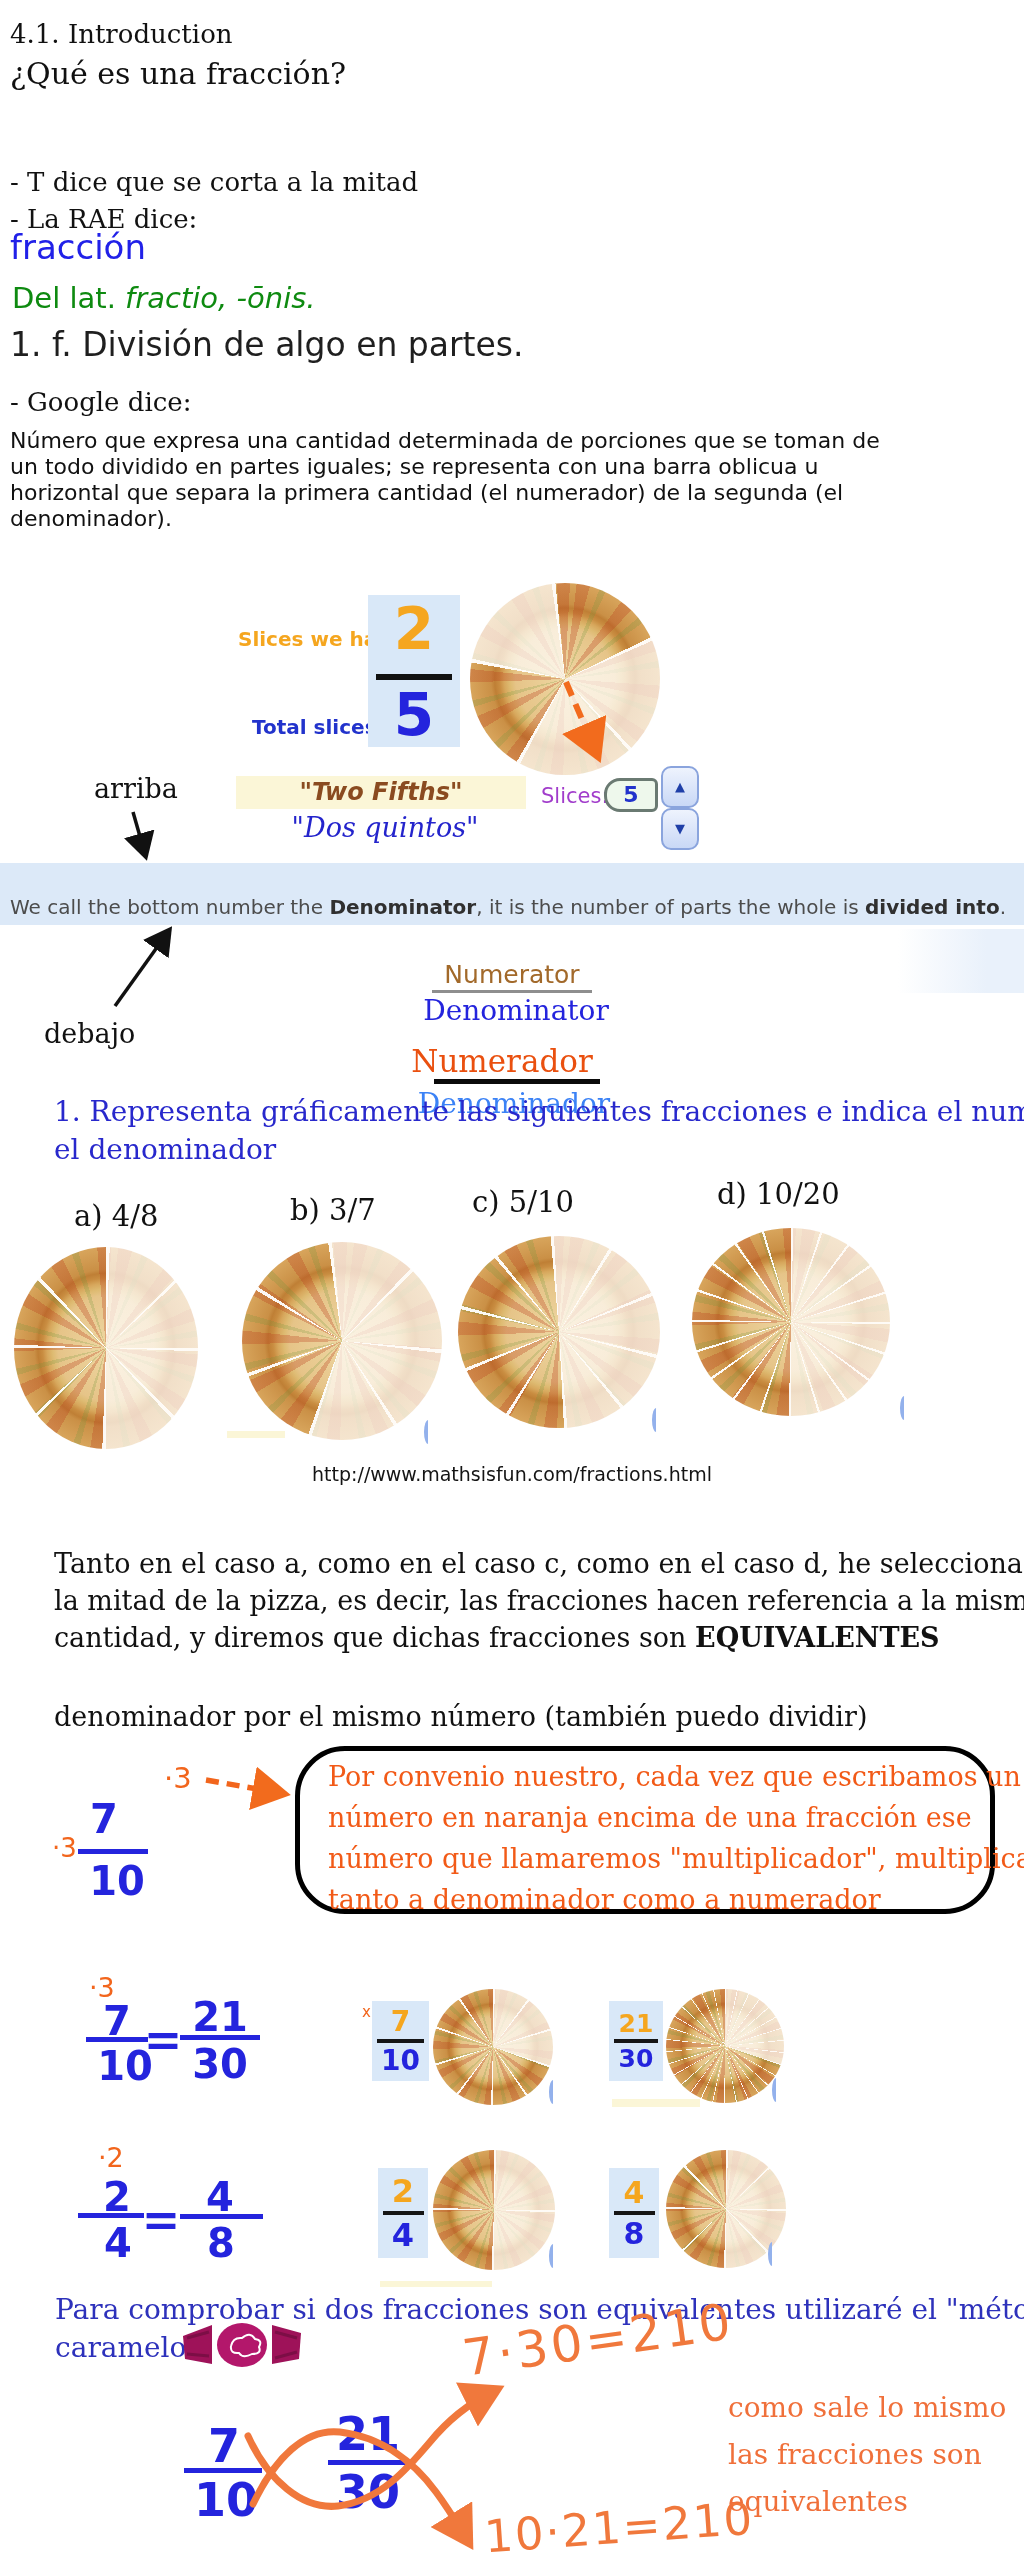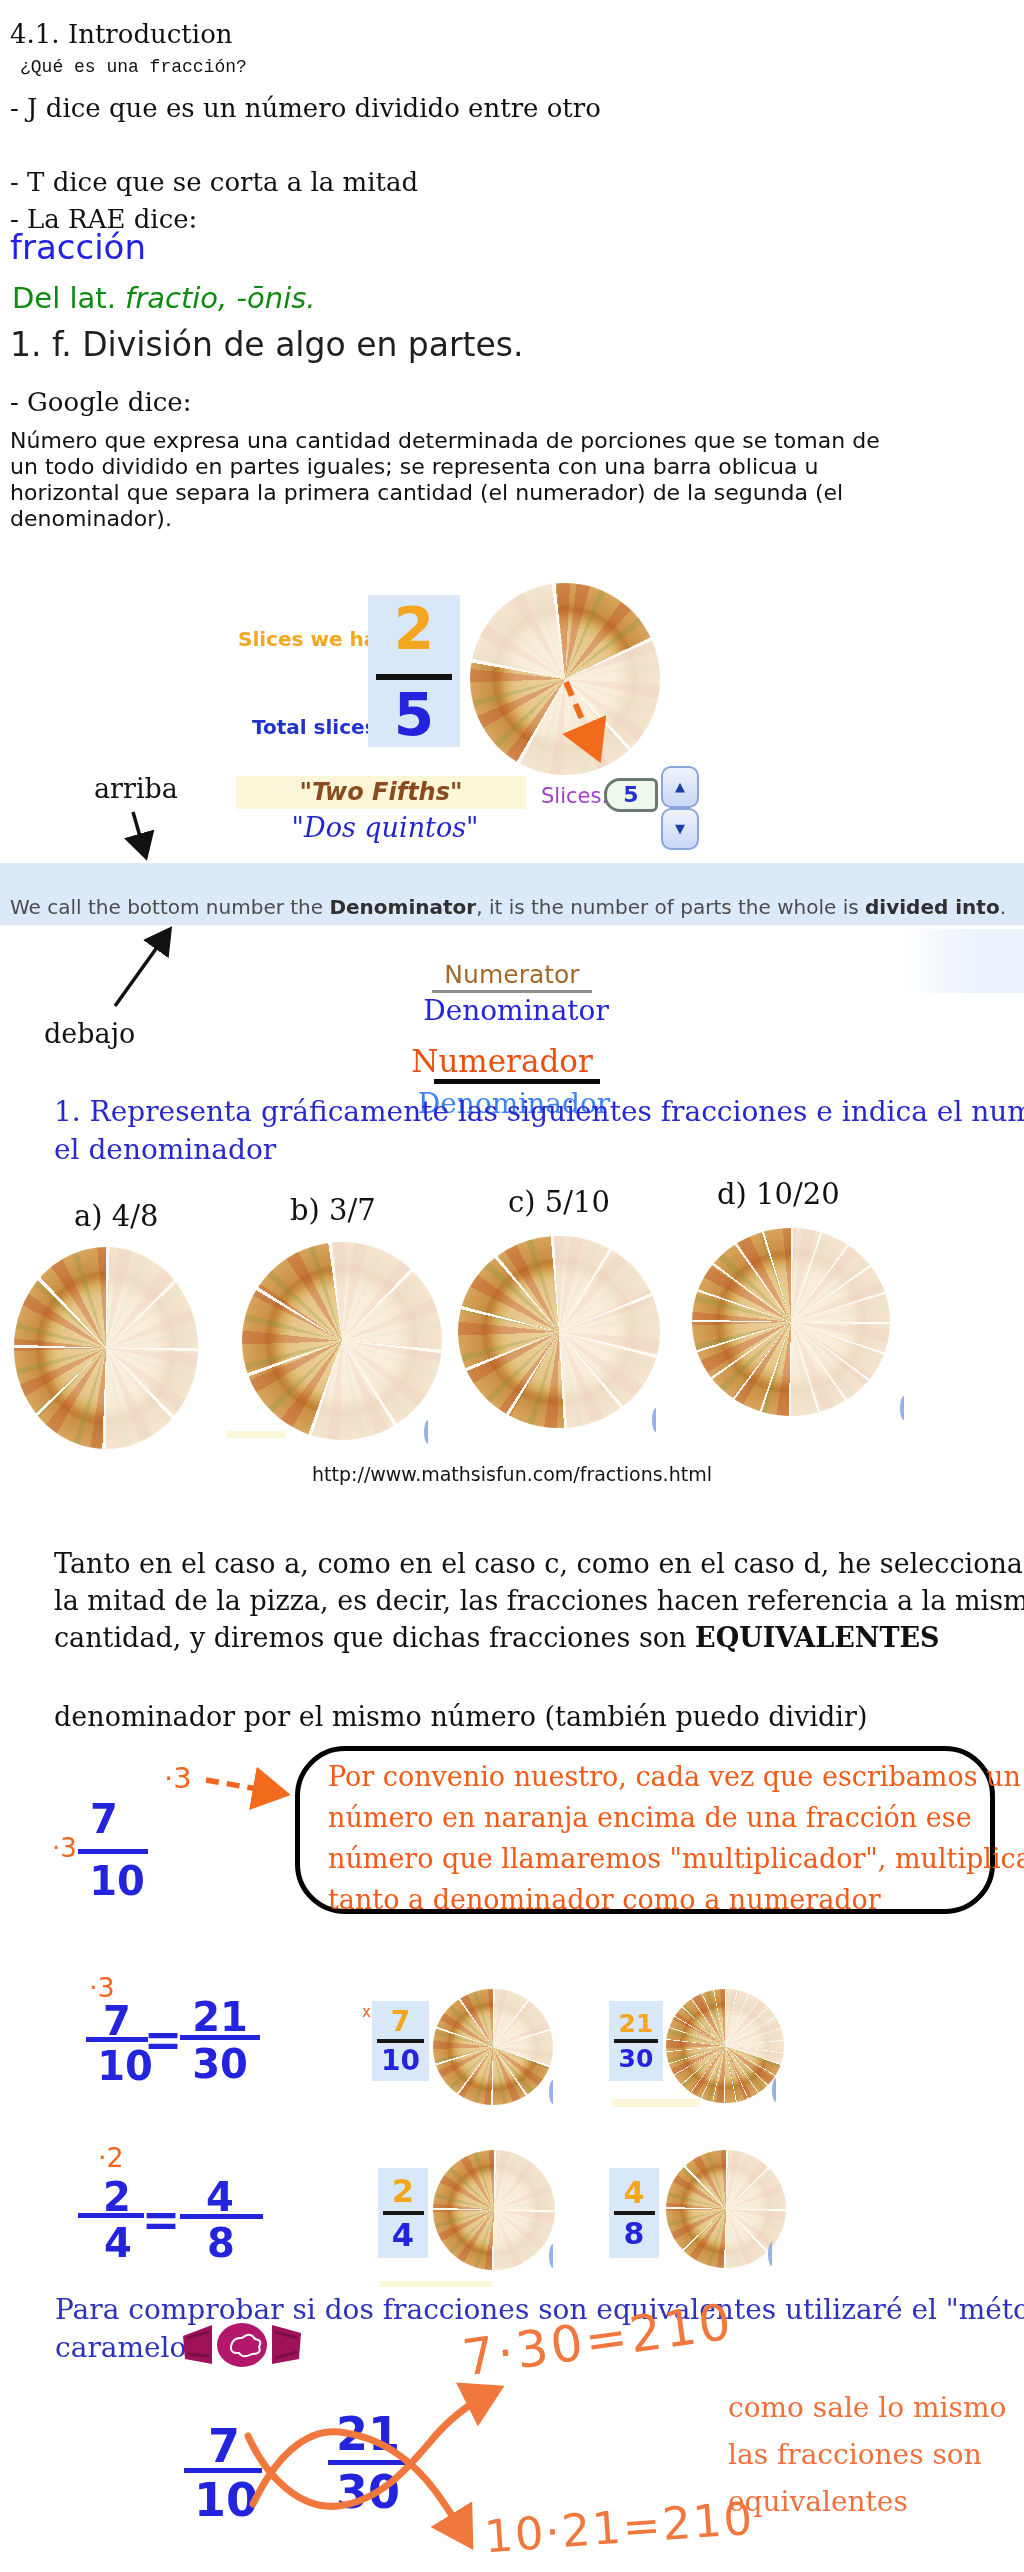--- a/index.html
+++ b/index.html
@@ -24,22 +24,21 @@
           border-radius:60%/100%;}
   .yband{position:absolute;background:#fbf6d7;}
   svg.overlay{position:absolute;left:0;top:0;pointer-events:none;}
 </style>
 </head>
 <body>
 
 <div id="canvas">
 
   <div class="ln ser" style="left:10px;top:20px;font-size:26px;">4.1. Introduction</div>
-  <div class="ln ser" style="left:20px;top:57px;font-size:18px;font-family:Liberation Mono, monospace;">¿Qué es una fracción?</div>
-  <div class="ln ser" style="left:10px;top:94px;font-size:26px;">- J dice que es un número dividido entre otro</div>
+  <div class="ln ser" style="left:10px;top:57px;font-size:30px;">¿Qué es una fracción?</div>
   <div class="ln ser" style="left:10px;top:168px;font-size:26px;">- T dice que se corta a la mitad</div>
   <div class="ln ser" style="left:10px;top:205px;font-size:26px;">- La RAE dice:</div>
 
   <div class="ln san" style="left:10px;top:228px;font-size:34px;color:#2121e8;">fracción</div>
   <div class="ln san" style="left:12px;top:282px;font-size:29px;color:#0e8a10;">
     <span>Del lat. </span><i>fractio, -ōnis.</i>
   </div>
   <div class="ln san" style="left:10px;top:326px;font-size:33px;color:#1f1f1f;">1. f. División de algo en partes.</div>
 
   <div class="ln ser" style="left:10px;top:388px;font-size:26px;">- Google dice:</div>
@@ -89,21 +88,21 @@
 
   <div class="ln ser ctr" style="left:502px;top:1044px;font-size:31px;color:#ea500f;">Numerador</div>
   <div class="bar" style="left:434px;top:1079px;width:166px;height:5px;background:#0a0a0a;"></div>
   <div class="ln ser ctr" style="left:514px;top:1088px;font-size:28px;color:#3b82f6;">Denominador</div>
 
   <div class="ln ser" style="left:54px;top:1096px;font-size:28px;color:#2828cc;">1. Representa gráficamente las siguientes fracciones e indica el numerador y</div>
   <div class="ln ser" style="left:54px;top:1134px;font-size:28px;color:#2828cc;">el denominador</div>
 
   <div class="ln ser" style="left:74px;top:1200px;font-size:29px;">a) 4/8</div>
   <div class="ln ser" style="left:290px;top:1194px;font-size:29px;">b) 3/7</div>
-  <div class="ln ser" style="left:508px;top:1186px;font-size:29px;text-align:center;">c) 5/10</div>
+  <div class="ln ser" style="left:472px;top:1186px;font-size:29px;text-align:center;">c) 5/10</div>
   <div class="ln ser" style="left:717px;top:1178px;font-size:29px;">d) 10/20</div>
 
   <div class="pizza" style="left: 14px; top: 1247px; width: 184px; height: 202px; background: conic-gradient(rgba(255, 251, 246, 0.74) 0deg, rgba(255, 251, 246, 0.74) 180deg, rgba(0, 0, 0, 0) 180deg, rgba(0, 0, 0, 0) 360deg), repeating-conic-gradient(rgba(255, 255, 255, 0.95) 0deg, rgba(255, 255, 255, 0.95) 2.12deg, rgba(255, 255, 255, 0) 2.12deg, rgba(255, 255, 255, 0) 45deg), repeating-conic-gradient(from 7deg, rgba(186, 62, 30, 0.3) 0deg, rgba(186, 62, 30, 0.3) 8deg, rgba(0, 0, 0, 0) 8deg, rgba(0, 0, 0, 0) 14deg, rgba(108, 148, 56, 0.22) 14deg, rgba(108, 148, 56, 0.22) 18deg, rgba(0, 0, 0, 0) 18deg, rgba(0, 0, 0, 0) 29deg), radial-gradient(closest-side, rgb(238, 215, 162) 0%, rgb(230, 196, 136) 52%, rgb(222, 187, 114) 58%, rgb(215, 167, 92) 64%, rgb(201, 141, 65) 69%, rgb(191, 127, 53) 74%, rgb(202, 144, 70) 78%, rgb(216, 165, 92) 100%);"></div>
   <div class="pizza" style="left: 242px; top: 1242px; width: 200px; height: 198px; background: conic-gradient(from -8deg, rgba(255, 251, 246, 0.74) 0deg, rgba(255, 251, 246, 0.74) 205.714deg, rgba(0, 0, 0, 0) 205.714deg, rgba(0, 0, 0, 0) 360deg), repeating-conic-gradient(from -8deg, rgba(255, 255, 255, 0.95) 0deg, rgba(255, 255, 255, 0.95) 2.18deg, rgba(255, 255, 255, 0) 2.18deg, rgba(255, 255, 255, 0) 51.4286deg), repeating-conic-gradient(from 7deg, rgba(186, 62, 30, 0.3) 0deg, rgba(186, 62, 30, 0.3) 8deg, rgba(0, 0, 0, 0) 8deg, rgba(0, 0, 0, 0) 14deg, rgba(108, 148, 56, 0.22) 14deg, rgba(108, 148, 56, 0.22) 18deg, rgba(0, 0, 0, 0) 18deg, rgba(0, 0, 0, 0) 29deg), radial-gradient(closest-side, rgb(238, 215, 162) 0%, rgb(230, 196, 136) 52%, rgb(222, 187, 114) 58%, rgb(215, 167, 92) 64%, rgb(201, 141, 65) 69%, rgb(191, 127, 53) 74%, rgb(202, 144, 70) 78%, rgb(216, 165, 92) 100%);"></div>
   <div class="pizza" style="left: 458px; top: 1236px; width: 202px; height: 192px; background: conic-gradient(from -5deg, rgba(255, 251, 246, 0.74) 0deg, rgba(255, 251, 246, 0.74) 180deg, rgba(0, 0, 0, 0) 180deg, rgba(0, 0, 0, 0) 360deg), repeating-conic-gradient(from -5deg, rgba(255, 255, 255, 0.95) 0deg, rgba(255, 255, 255, 0.95) 2deg, rgba(255, 255, 255, 0) 2deg, rgba(255, 255, 255, 0) 36deg), repeating-conic-gradient(from 7deg, rgba(186, 62, 30, 0.3) 0deg, rgba(186, 62, 30, 0.3) 8deg, rgba(0, 0, 0, 0) 8deg, rgba(0, 0, 0, 0) 14deg, rgba(108, 148, 56, 0.22) 14deg, rgba(108, 148, 56, 0.22) 18deg, rgba(0, 0, 0, 0) 18deg, rgba(0, 0, 0, 0) 29deg), radial-gradient(closest-side, rgb(238, 215, 162) 0%, rgb(230, 196, 136) 52%, rgb(222, 187, 114) 58%, rgb(215, 167, 92) 64%, rgb(201, 141, 65) 69%, rgb(191, 127, 53) 74%, rgb(202, 144, 70) 78%, rgb(216, 165, 92) 100%);"></div>
   <div class="pizza" style="left: 692px; top: 1228px; width: 198px; height: 188px; background: conic-gradient(rgba(255, 251, 246, 0.74) 0deg, rgba(255, 251, 246, 0.74) 180deg, rgba(0, 0, 0, 0) 180deg, rgba(0, 0, 0, 0) 360deg), repeating-conic-gradient(rgba(255, 255, 255, 0.95) 0deg, rgba(255, 255, 255, 0.95) 1.4deg, rgba(255, 255, 255, 0) 1.4deg, rgba(255, 255, 255, 0) 18deg), repeating-conic-gradient(from 7deg, rgba(186, 62, 30, 0.3) 0deg, rgba(186, 62, 30, 0.3) 8deg, rgba(0, 0, 0, 0) 8deg, rgba(0, 0, 0, 0) 14deg, rgba(108, 148, 56, 0.22) 14deg, rgba(108, 148, 56, 0.22) 18deg, rgba(0, 0, 0, 0) 18deg, rgba(0, 0, 0, 0) 29deg), radial-gradient(closest-side, rgb(238, 215, 162) 0%, rgb(230, 196, 136) 52%, rgb(222, 187, 114) 58%, rgb(215, 167, 92) 64%, rgb(201, 141, 65) 69%, rgb(191, 127, 53) 74%, rgb(202, 144, 70) 78%, rgb(216, 165, 92) 100%);"></div>
 
   <div class="yband" style="left:227px;top:1431px;width:58px;height:7px;"></div>
   <div class="swoosh" style="left:424px;top:1420px;"></div>
   <div class="swoosh" style="left:652px;top:1408px;"></div>

